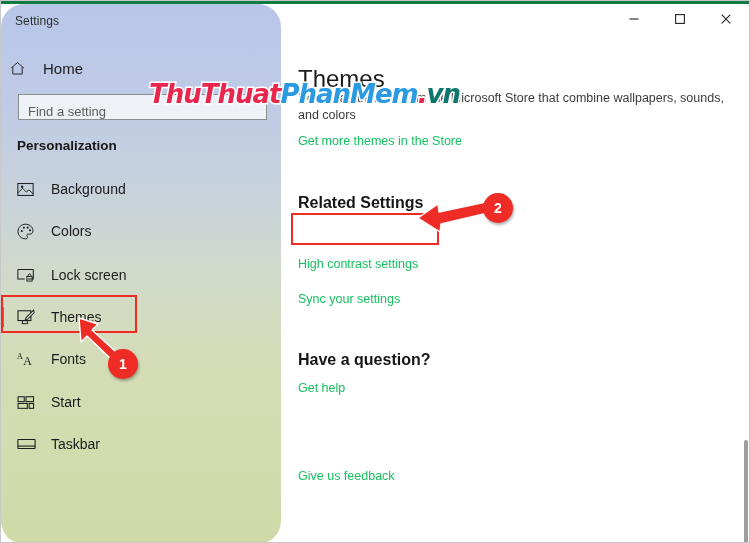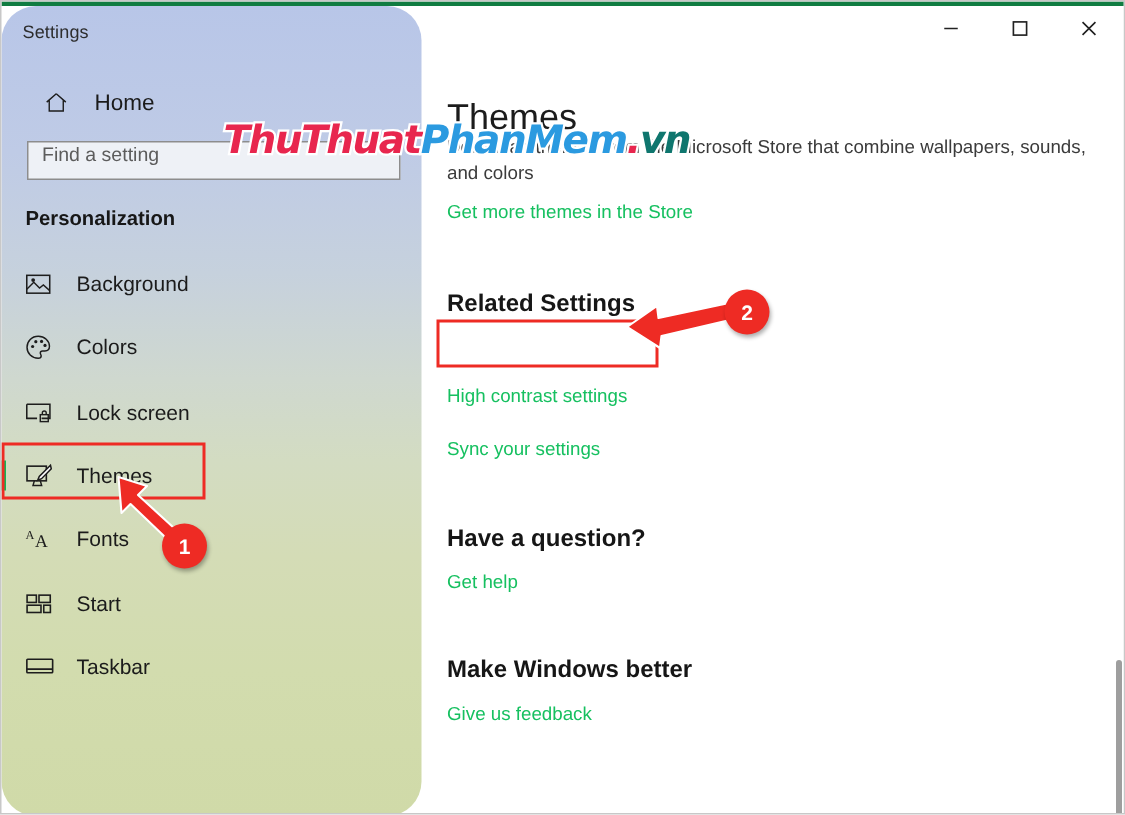--- a/index.html
+++ b/index.html
@@ -64,37 +64,37 @@
   }
 
   #home-row {
     position: absolute;
     left: 0;
     top: 48px;
     width: 324px;
     height: 32px;
     display: flex;
     align-items: center;
-    padding-left: 28px;
+    padding-left: 8px;
     box-sizing: border-box;
   }
   #home-row .ico { width: 28px; display:flex; align-items:center; }
   #home-row .lbl { font-size: 15px; color: #1b1b1b; margin-left: 6px; }
 
   #search-box {
     position: absolute;
     left: 17px;
     top: 90px;
     width: 249px;
     height: 26px;
     background: #eef1f6;
     border: 1px solid #8d8d8d;
     box-sizing: border-box;
     display: flex;
-    align-items: flex-start;
+    align-items: flex-end;
     padding-left: 9px;
   }
   #search-placeholder {
     font-size: 13px;
     color: #5c5c5c;
   }
 
   #section-personalization {
     position: absolute;
     left: 16px;
@@ -408,21 +408,20 @@
 
 
     <a id="link-highcontrast" class="link">High contrast settings</a>
 
     <a id="link-sync" class="link">Sync your settings</a>
 
     <div class="subhead" id="head-question">Have a question?</div>
 
     <a id="link-gethelp" class="link">Get help</a>
 
-    <div class="subhead" id="head-better">Make Windows better</div>
 
     <a id="link-feedback" class="link">Give us feedback</a>
 
     <div id="scrollbar-track">
       <div id="scrollbar-thumb"></div>
     </div>
   </div>
 
   <div id="win-controls">
     <div class="win-btn">

